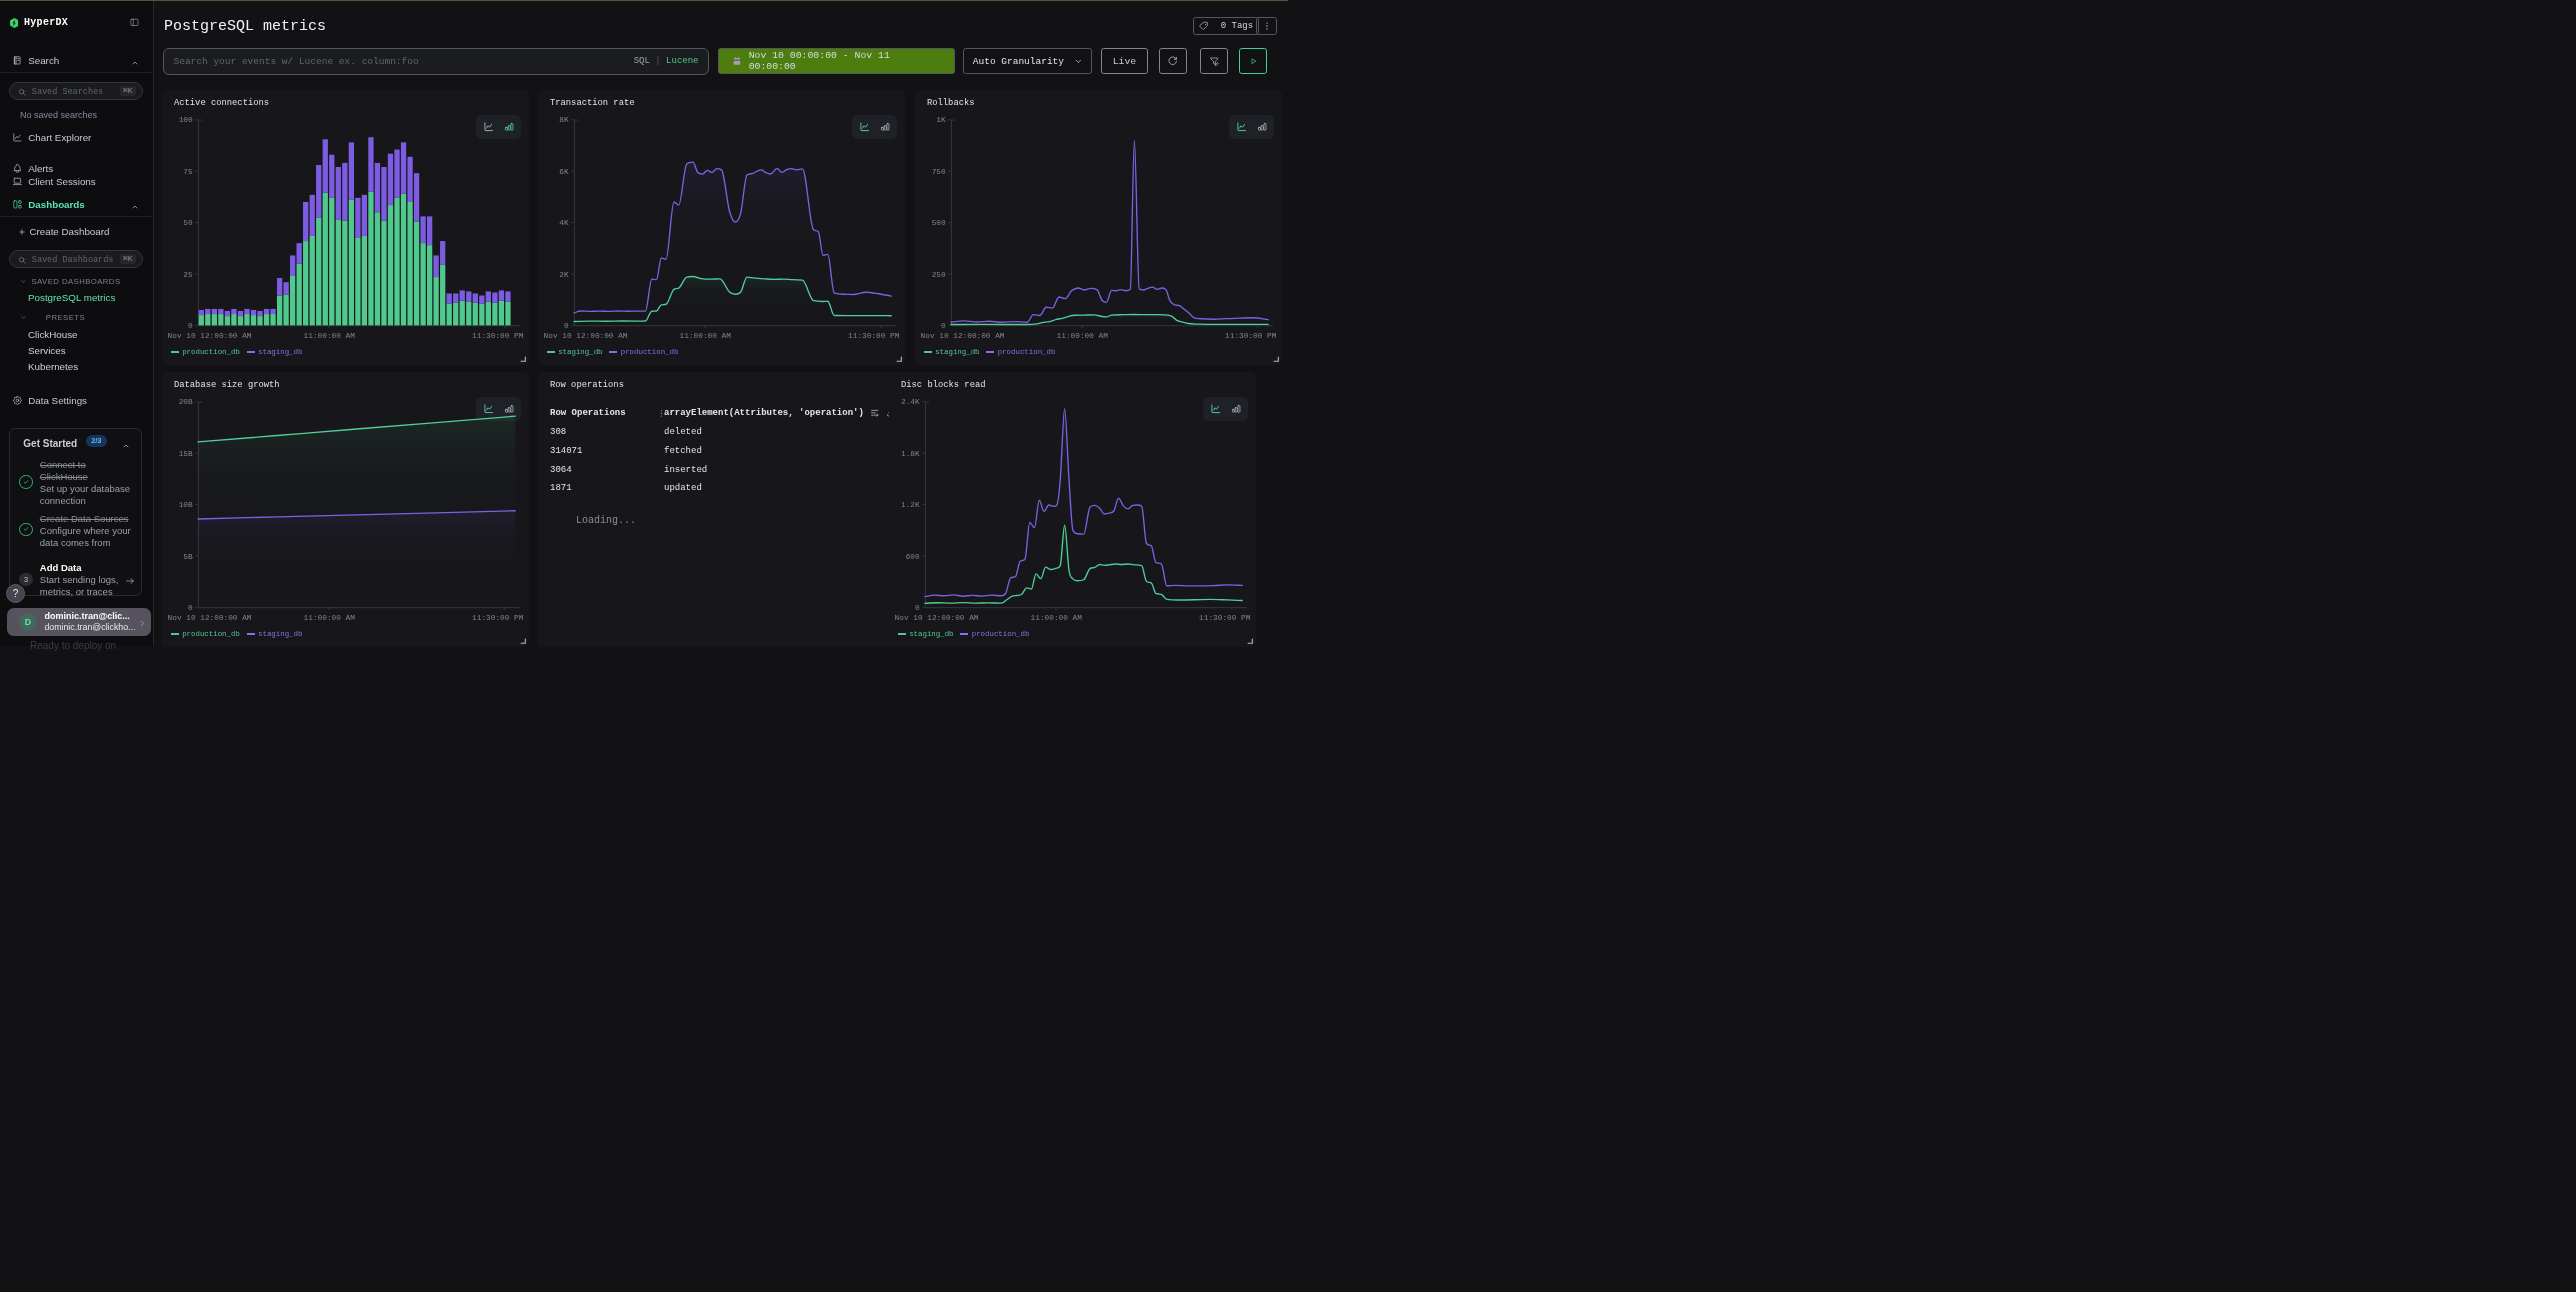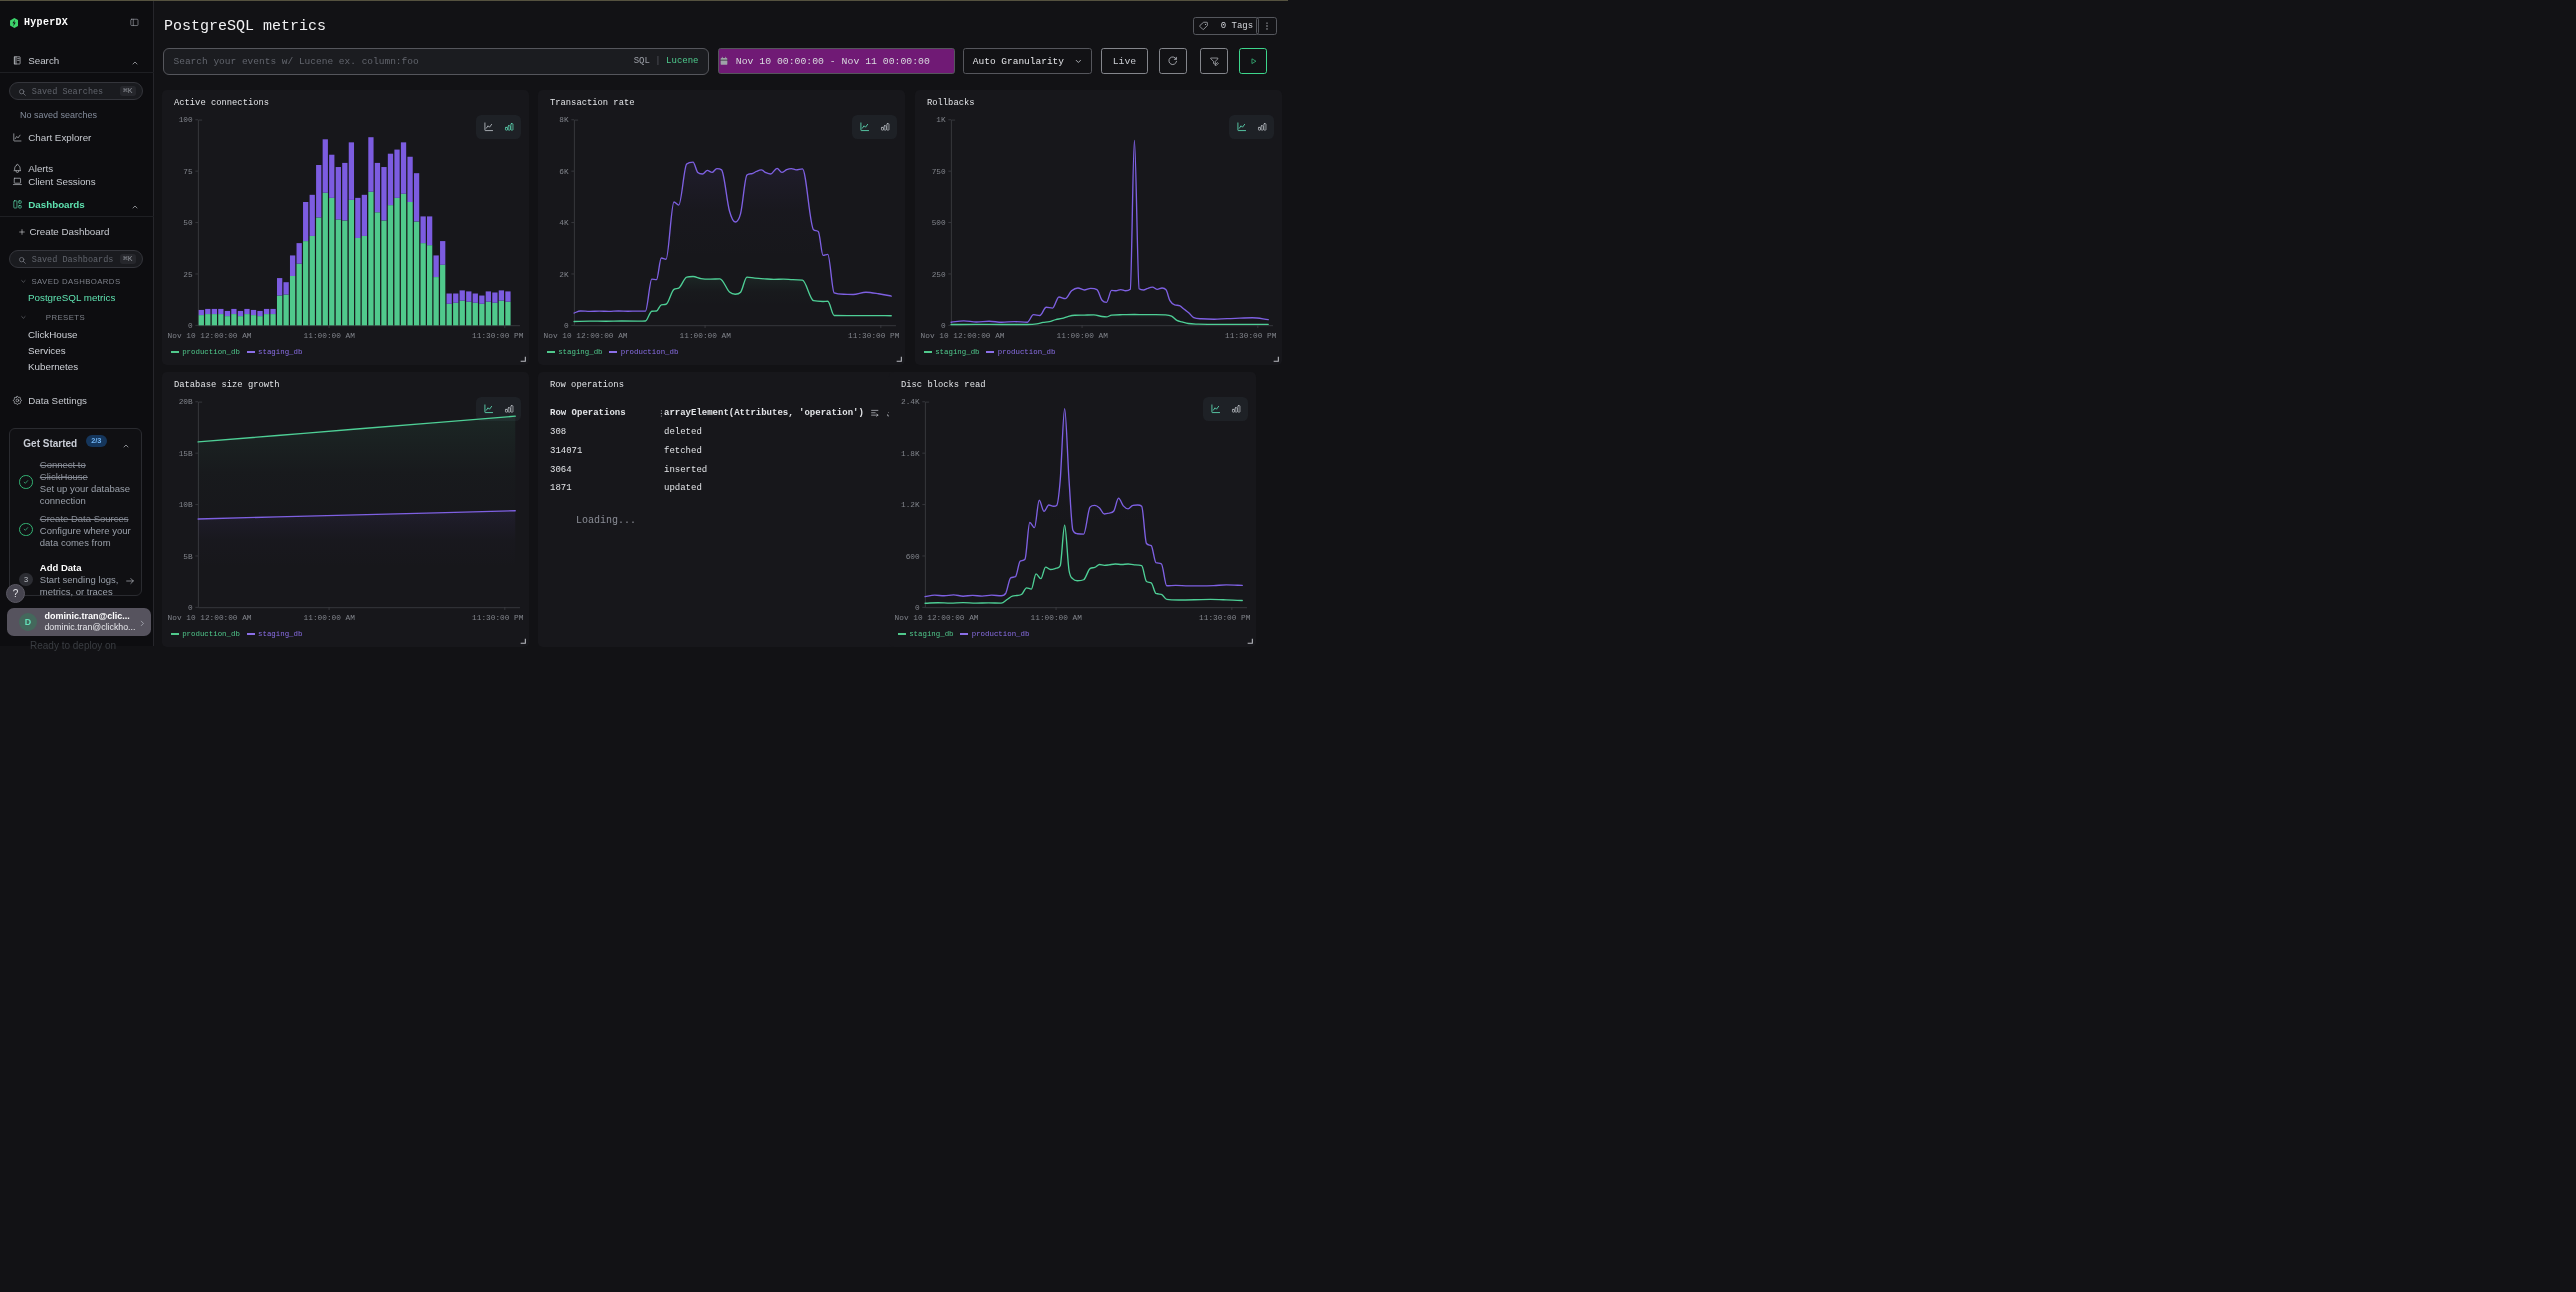--- a/index.html
+++ b/index.html
@@ -39,21 +39,21 @@
 .h1{position:absolute;left:164px;top:17.6px;font-family:"Liberation Mono",monospace;font-size:15px;color:#f2f2f4}
 .btn{position:absolute;top:17px;height:18px;border:0.7px solid #55575d;border-radius:2.7px;display:flex;align-items:center;
  font-family:"Liberation Mono",monospace;font-size:9px;color:#d3d5da;padding:0 4.7px}
 .tags{left:1193px}
 .dotsb{left:1256px;width:21px;justify-content:center;padding:0}
 .searchbox{position:absolute;left:163px;top:48px;width:546px;height:27px;background:#1b1c20;border:0.7px solid #55565c;border-radius:6px}
 .sph{position:absolute;left:9.5px;top:6.8px;font-family:"Liberation Mono",monospace;font-size:9.5px;color:#62656d}
 .sqlluc{position:absolute;right:9.5px;top:6.8px;font-family:Liberation Mono, monospace;font-size:9px}
 .ctl{position:absolute;top:48px;height:26px;border:0.7px solid #55565c;border-radius:2.7px;display:flex;align-items:center;
  font-family:"Liberation Mono",monospace;font-size:9.8px;color:#d8dade}
-.date{left:718px;width:237px;background:#701a75;padding:0 0}
+.date{left:718px;width:237px;background:#4d7c0f;padding:0 13px}
 .gran{left:963px;width:129px;padding:0 8.8px;justify-content:space-between;color:#e4e5e8;white-space:nowrap;font-size:9.5px}
 .live{left:1101px;width:47px;justify-content:center;color:#c9ccd2;border-color:#84868c}
 .iconb{width:28px;justify-content:center;border-color:#84868c}
 .playb{border-color:#3dd68c!important}
 .panel{position:absolute;width:367px;height:275px;background:#17171b;border-radius:4.7px}
 .ptitle{position:absolute;left:12px;top:8px;font-family:"Liberation Mono",monospace;font-size:8.8px;color:#e3e5e8}
 .toggle{position:absolute;right:8px;top:25px;width:45px;height:24px;background:#1e2126;border-radius:5.4px;
  display:flex;align-items:center;justify-content:center}
 .chart{position:absolute;left:0;top:0}
 .tick{font-family:"Liberation Mono",monospace;font-size:11.5px;fill:#81848b}

